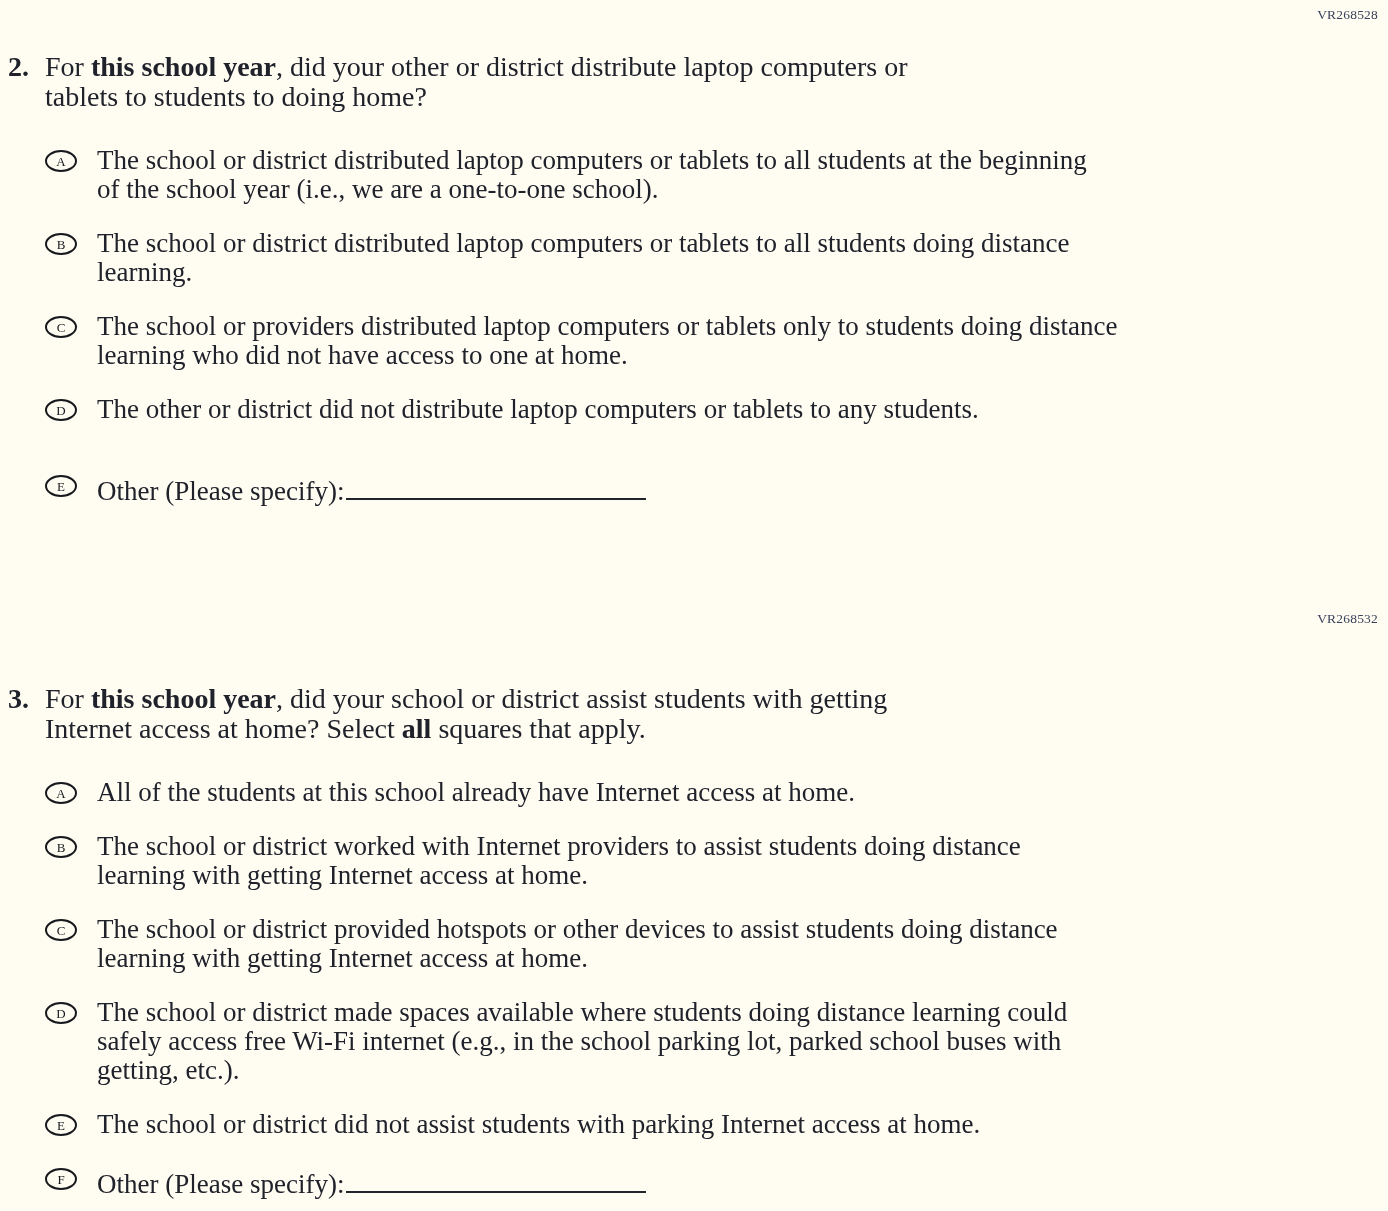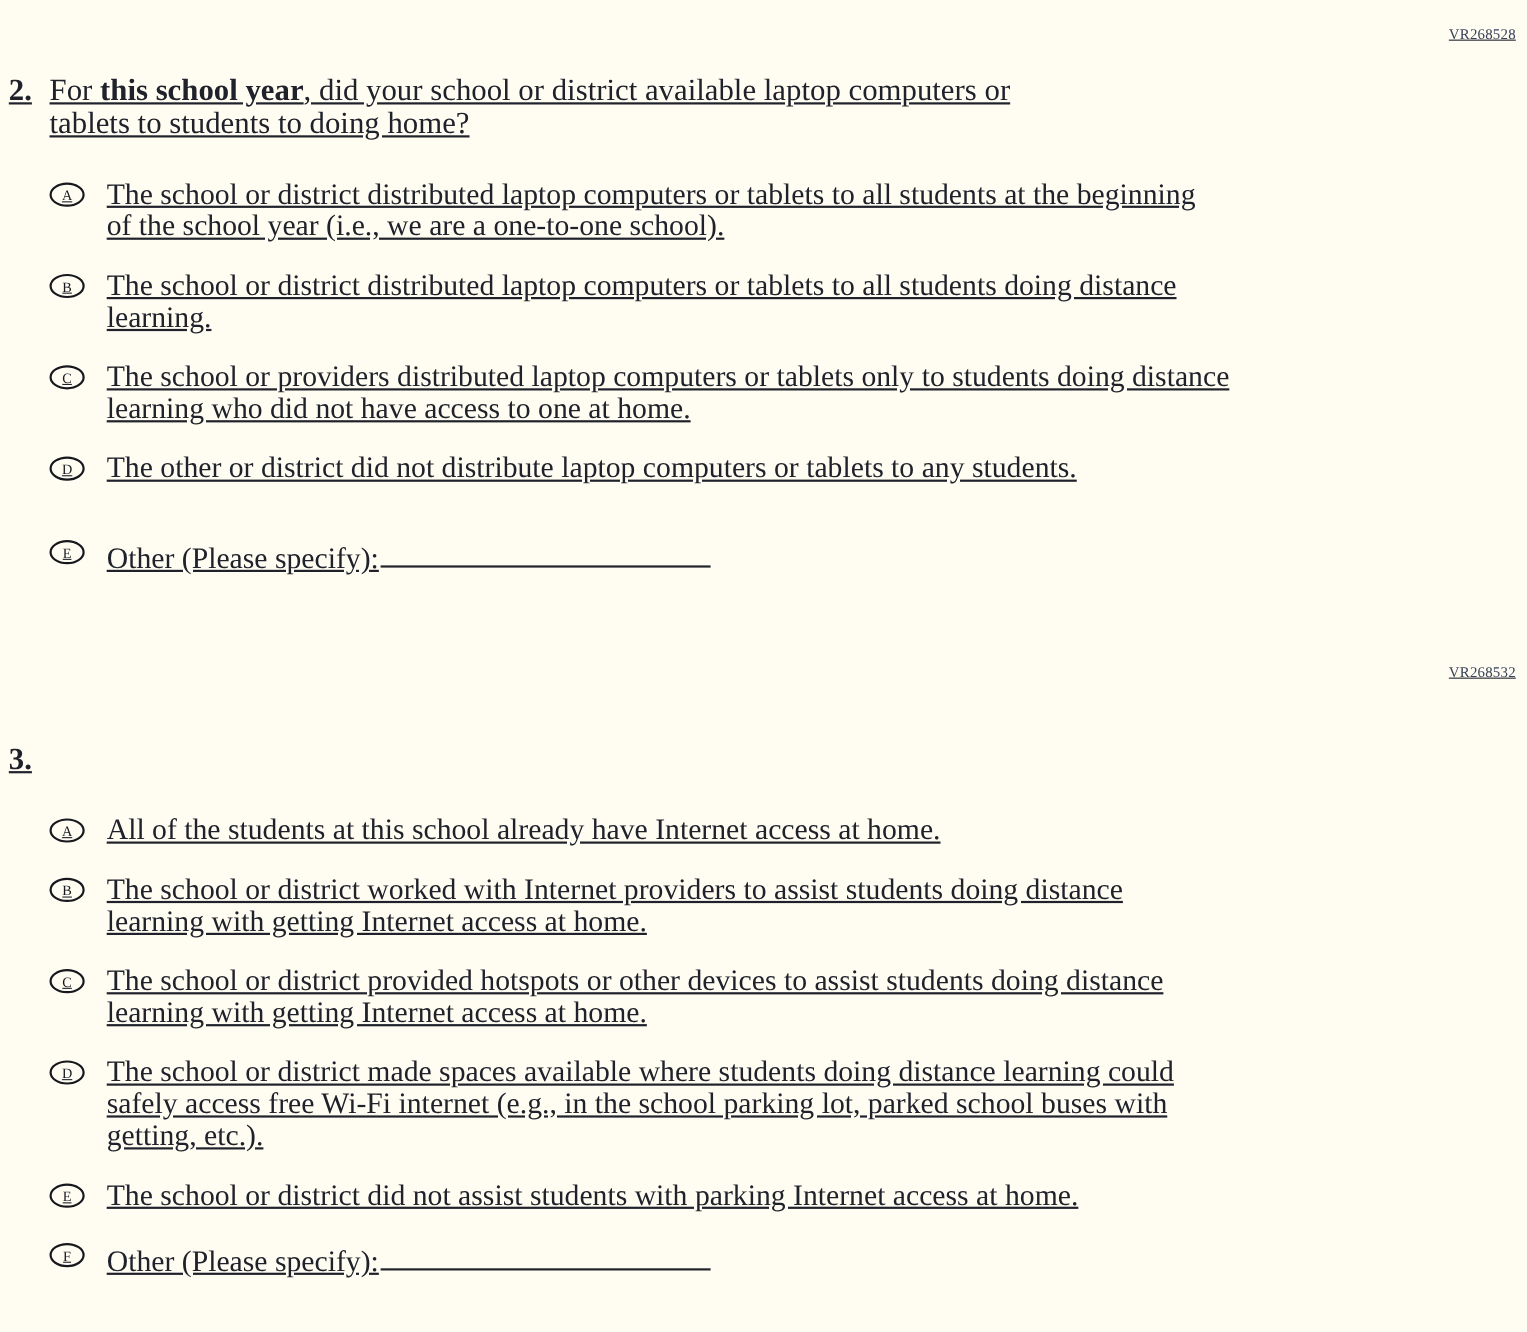--- a/index.html
+++ b/index.html
@@ -7,33 +7,32 @@
     font-family: "Liberation Serif", "DejaVu Serif", serif;
     background: #fffdf2;
   }
   .page {
     position: relative;
     width: 1388px;
     height: 1211px;
     background: #fffdf2;
     color: #20222b;
     box-sizing: border-box;
-    padding: 24px 10px 0 8px;
+    padding: 8px 10px 0 8px;
     overflow: hidden;
-    text-decoration: underline;
   }
   .form-code {
     text-align: right;
     font-size: 13.5px;
     line-height: 14px;
     color: #38415a;
     letter-spacing: 0.2px;
   }
   .code-1 { margin-bottom: 30px; }
-  .code-2 { margin-top: 82px; margin-bottom: 58px; }
+  .code-2 { margin-top: 106px; margin-bottom: 58px; }
   .question-header {
     display: flex;
     align-items: flex-start;
     font-size: 28px;
     line-height: 30px;
     margin-bottom: 34px;
   }
   .qnum {
     font-weight: bold;
     width: 37px;
@@ -85,21 +84,21 @@
 </head>
 <body>
 
 <div class="page">
 
   <div class="section">
     <div class="form-code code-1">VR268528</div>
 
     <div class="question-header">
       <span class="qnum">2.</span>
-      <div class="qtitle"><span>For </span><b>this school year</b><span>, did your school or district available laptop computers or</span><br><span>tablets to students to doing home?</span></div>
+      <div class="qtitle"><span>For </span><b>this school year</b><span>, did your other or district distribute laptop computers or</span><br><span>tablets to students to doing home?</span></div>
     </div>
 
     <div class="options">
       <div class="option">
         <span class="bubble">
             <span class="bubble-letter">A</span>
           </span>
         <div class="option-body"><span class="option-text">The school or district distributed laptop computers or tablets to all students at the beginning
 of the school year (i.e., we are a one-to-one school).</span></div>
       </div>
@@ -132,20 +131,21 @@
         </div>
       </div>
     </div>
   </div>
 
   <div class="section">
     <div class="form-code code-2">VR268532</div>
 
     <div class="question-header">
       <span class="qnum">3.</span>
+      <div class="qtitle"><span>For </span><b>this school year</b><span>, did your school or district assist students with getting</span><br><span>Internet access at home? Select </span><b>all</b><span> squares that apply.</span></div>
     </div>
 
     <div class="options">
       <div class="option">
         <span class="bubble">
             <span class="bubble-letter">A</span>
           </span>
         <div class="option-body"><span class="option-text">All of the students at this school already have Internet access at home.</span></div>
       </div>
       <div class="option">

